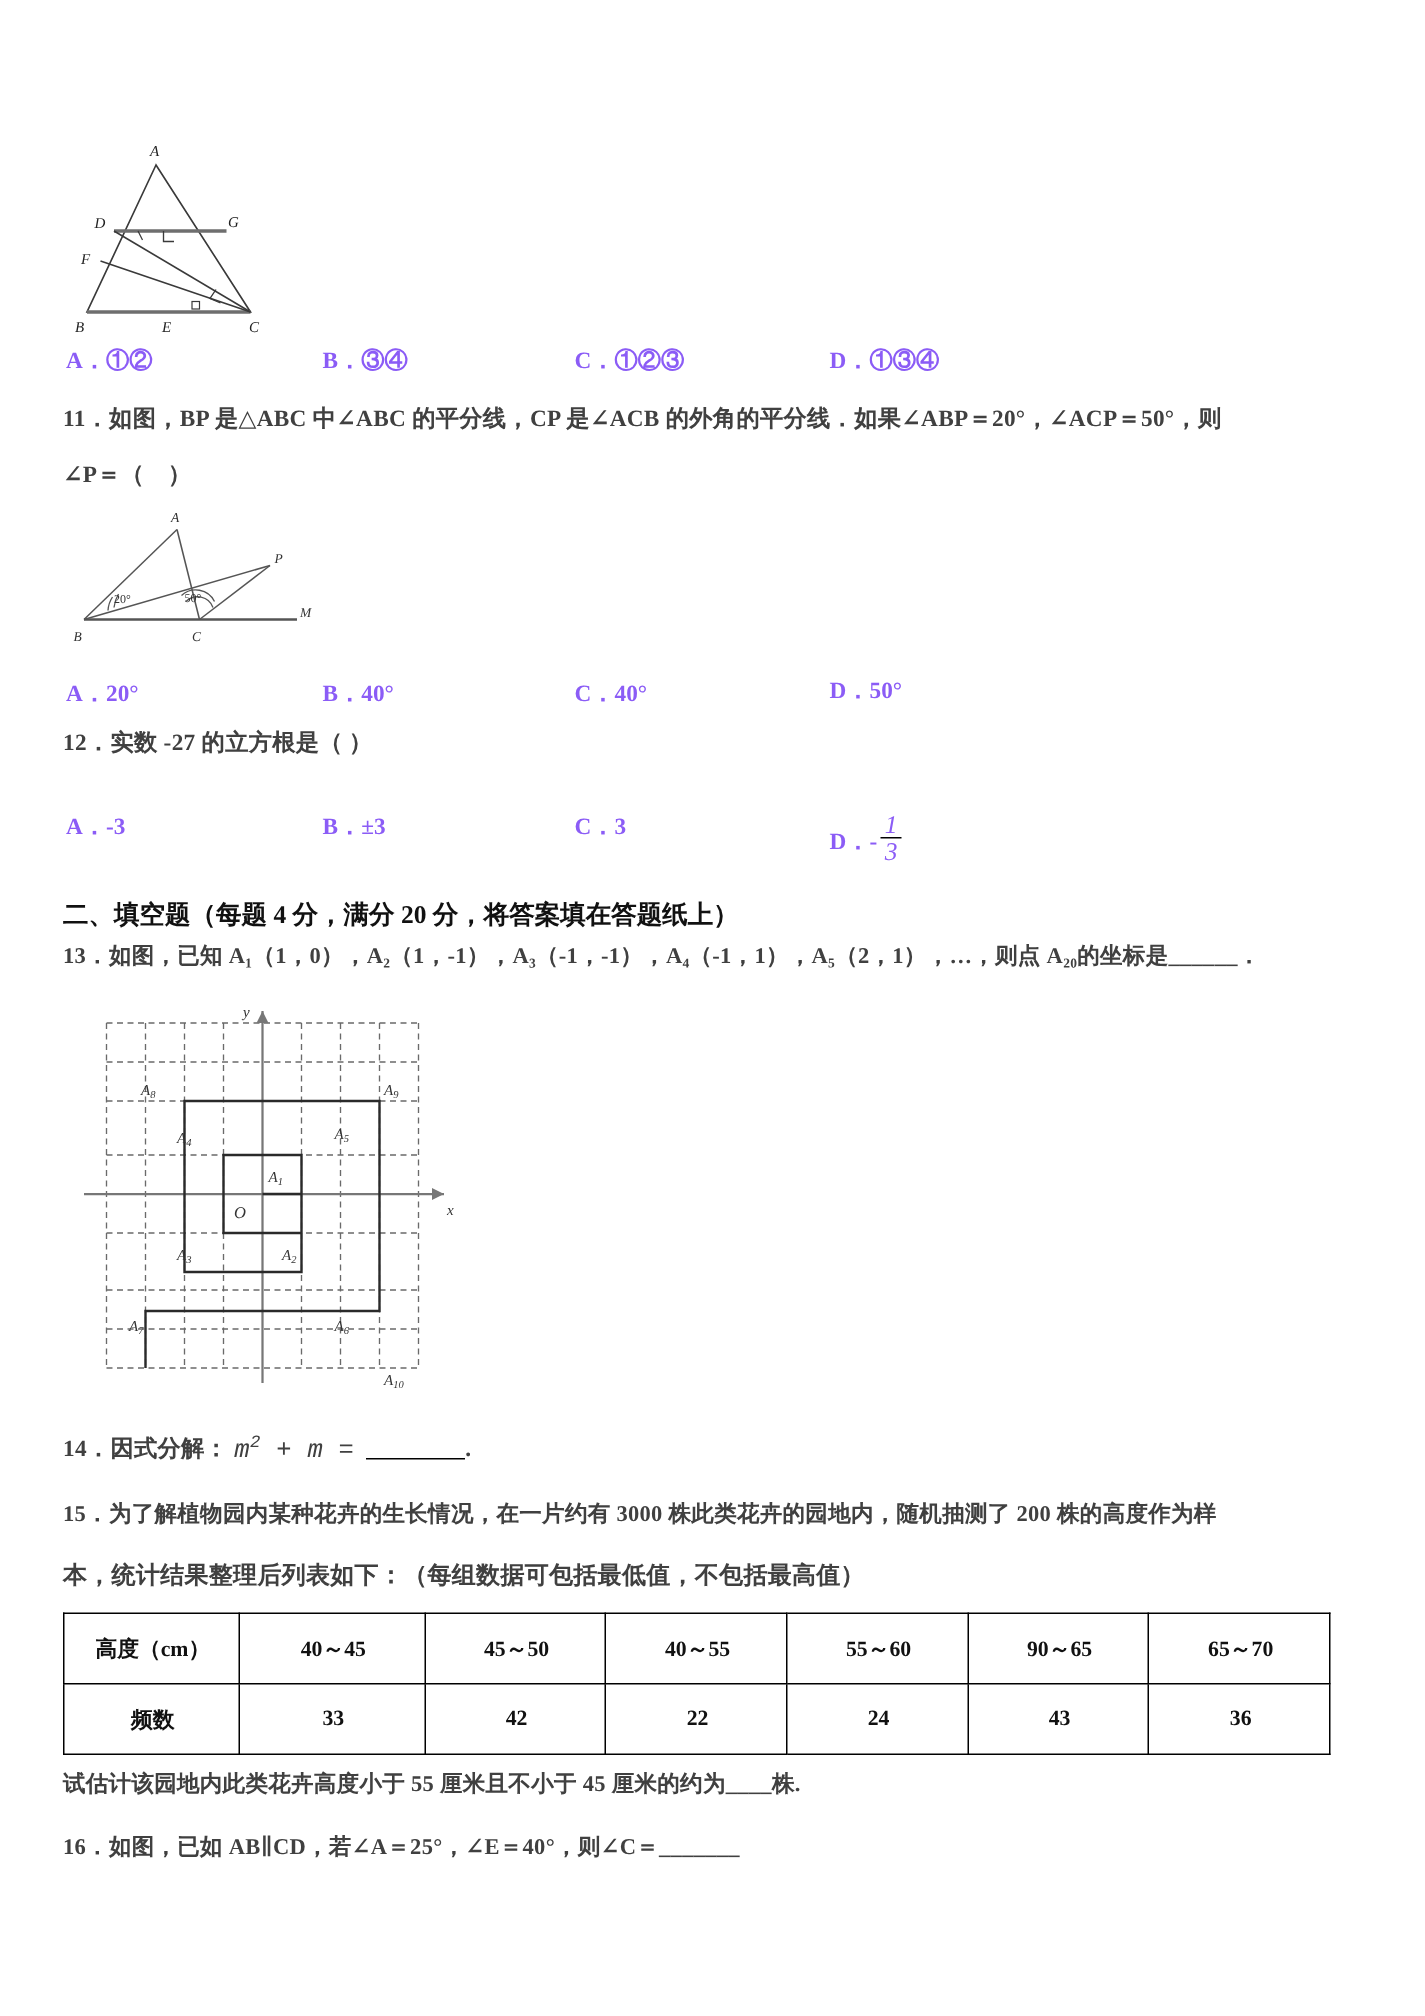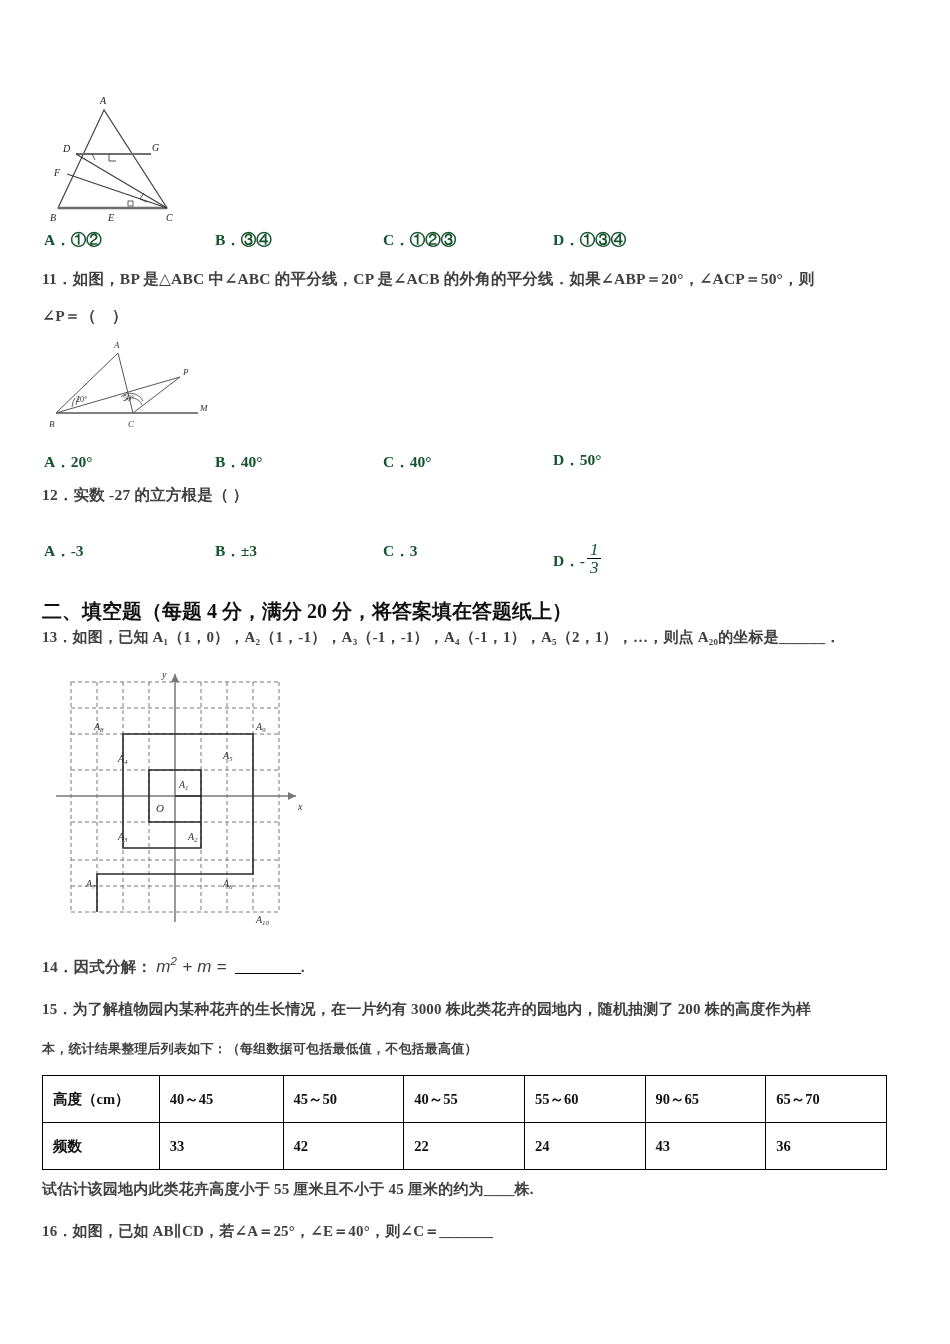--- a/index.html
+++ b/index.html
@@ -31,32 +31,32 @@
     letter-spacing: 0.2px;
     white-space: nowrap;
     color: #404040;
   }
   .opt {
     position: absolute;
     font-family: "Liberation Serif", "DejaVu Serif", serif;
     font-weight: bold;
     font-size: 15.5px;
     white-space: nowrap;
-    color: #14532d;
+    color: #8b5cf6;
   }
   .sechead {
     position: absolute;
     font-family: "Liberation Serif", "DejaVu Serif", serif;
     font-weight: bold;
-    font-size: 20px;
+    font-size: 17px;
     white-space: nowrap;
     color: #111;
   }
   .mathit {
-    font-family: Liberation Sans, sans-serif;
+    font-family: Liberation Mono, monospace;
     font-style: italic;
     font-weight: normal;
   }
   sup { font-size: 0.68em; }
 
   
   .frac {
     display: inline-block;
     vertical-align: -0.42em;
     text-align: center;
@@ -264,23 +264,23 @@
     </svg>
   </div>
 
   <div class="qline" style="left:42px; top:955px;">
     <span>14．因式分解：</span>
     <span class="mathit" style="font-size:17px;"><span>m</span><sup>2</sup> <span>+ m =</span></span>
     <span class="blank-line" style="width:66px; height:1px; margin-left:4px;"></span><span>.</span>
   </div>
 
   <div class="qline" style="left:42px; top:1000px; font-size:15px;">15．为了解植物园内某种花卉的生长情况，在一片约有 3000 株此类花卉的园地内，随机抽测了 200 株的高度作为样</div>
-  <div class="qline" style="left:42px; top:1040px; font-size:13px;">本，统计结果整理后列表如下：（每组数据可包括最低值，不包括最高值）</div>
-
-  <table class="freq" style="left:42px; top:1075px; width:845px;">
+  <div class="qline" style="left:42px; top:1040px; font-size:16px;">本，统计结果整理后列表如下：（每组数据可包括最低值，不包括最高值）</div>
+
+  <table class="freq" style="left:42px; top:1075px; width:845px;text-align:center;">
     <tbody>
         <tr>
       <td style="width:113px;">高度（cm）</td>
       <td style="width:132px;">40～45</td>
       <td style="width:128px;margin-left:44px;">45～50</td>
       <td style="width:128px;">40～55</td>
       <td style="width:128px;">55～60</td>
       <td style="width:128px;">90～65</td>
       <td style="width:128px;">65～70</td>
     </tr>

